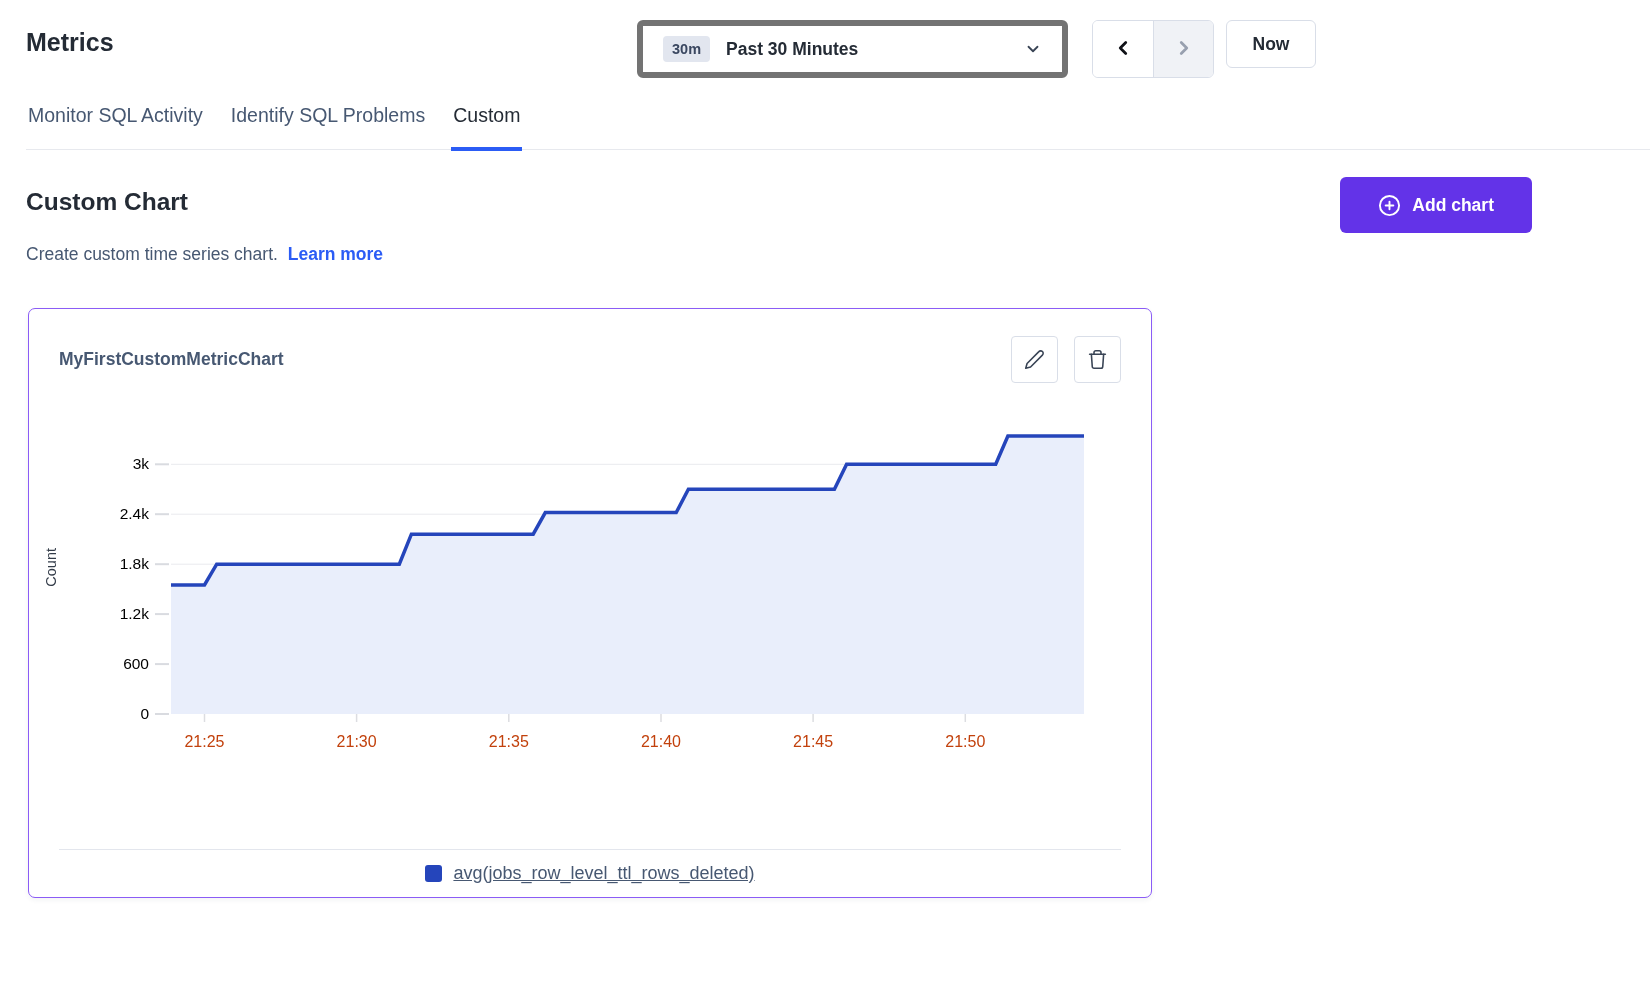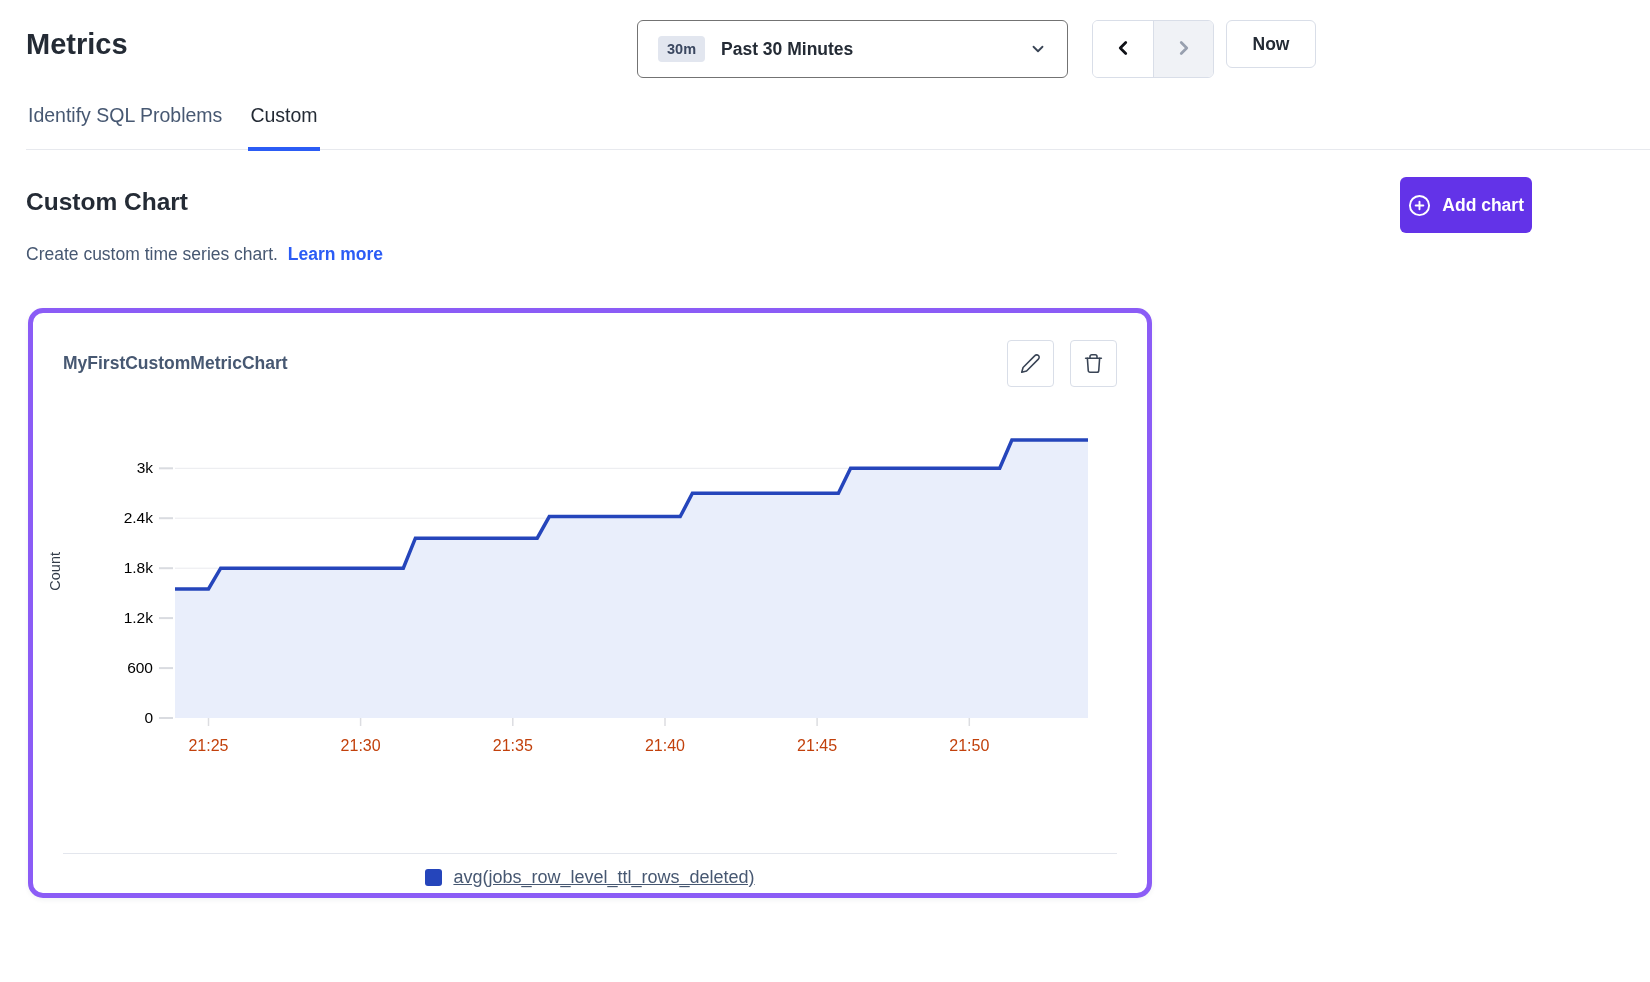--- a/index.html
+++ b/index.html
@@ -2,24 +2,24 @@
 <html><head>
 <meta charset="utf-8">
 <style>
   * { margin:0; padding:0; box-sizing:border-box; }
   html,body { background:#fff; }
   .page {
     position:relative; width:1650px; height:982px; background:#ffffff;
     font-family:"Liberation Sans","DejaVu Sans",sans-serif; color:#242b35; overflow:hidden;
   }
   
-  .app-title { position:absolute; left:26px; top:28px; font-size:29px; font-weight:700; color:#242b35; }
+  .app-title { position:absolute; left:26px; top:28px; font-size:25px; font-weight:700; color:#242b35; }
   .time-selector {
     position:absolute; left:637px; top:20px; width:431px; height:58px;
-    border:1px solid #737373; border-radius:6px; background:#fff;
+    border:6px solid #737373; border-radius:6px; background:#fff;
     display:flex; align-items:center; padding:0 20px; cursor:pointer;
   }
   .range-badge {
     background:#e2e6ef; color:#3a4760; font-size:14.5px; font-weight:700;
     padding:6px 9px; border-radius:4px; line-height:1;
   }
   .range-label { margin-left:16px; font-size:17.5px; font-weight:600; color:#242b35; flex:1; }
   .chev-down { margin-left:auto; display:flex; align-items:center; }
   .arrow-group {
     position:absolute; left:1092px; top:20px; height:58px; display:flex;
@@ -34,29 +34,29 @@
   }
   
   .tabs { position:absolute; left:26px; right:0; top:100px; display:flex; gap:24px; border-bottom:1px solid #e7e9ee; }
   .tab { font-size:19.5px; color:#475872; padding:4px 2px 18px; cursor:pointer; white-space:nowrap; }
   .tab.active { color:#242b35; border-bottom:4px solid #2b5cf5; margin-bottom:-2px; padding-bottom:20px; }
   
   .section-title { position:absolute; left:26px; top:188px; font-size:24.5px; font-weight:700; color:#242b35; }
   .section-desc { position:absolute; left:26px; top:244px; font-size:17.5px; color:#475872; }
   .learn-more { color:#2b5cf5; font-weight:600; text-decoration:none; cursor:pointer; margin-left:5px; }
   .add-chart-btn {
-    position:absolute; top:177px; right:118px; height:56px; padding:0 8px;
+    position:absolute; top:177px; right:118px; height:56px; padding:0 38px;
     background:#6333e8; color:#fff; border:none; border-radius:6px;
     font-family:inherit; font-size:17.5px; font-weight:600; cursor:pointer;
     display:flex; align-items:center; gap:11px;margin-left:36px;
   }
   
   .card {
     position:absolute; left:28px; top:308px; width:1124px; height:590px;
-    background:#fff; border:5px solid #8b5cf6; border-radius:15px;
+    background:#fff; border:1px solid #8b5cf6; border-radius:7px;
     box-shadow:0 2px 5px rgba(40,50,70,.06);
   }
   .card-head { display:flex; align-items:center; justify-content:space-between; padding:26px 30px 0 30px; height:75px; }
   .card-title { font-size:17.5px; font-weight:700; color:#475872; }
   .icon-btns { display:flex; gap:16px; }
   .icon-btn {
     width:47px; height:47px; border:1px solid #d9dee8; border-radius:4px; background:#fff;
     display:flex; align-items:center; justify-content:center; cursor:pointer;
   }
   
@@ -105,20 +105,21 @@
         <svg width="22" height="22" viewBox="0 0 24 24" fill="none" stroke="#98a0af" stroke-width="3" stroke-linecap="round" stroke-linejoin="round">
             <polyline points="9 18 15 12 9 6"></polyline>
           </svg>
       </span>
     </button>
   </div>
 
   <button class="now-btn">Now</button>
 
   <div class="tabs">
+    <div class="tab">Monitor SQL Activity</div>
     <div class="tab">Identify SQL Problems</div>
     <div class="tab active">Custom</div>
   </div>
 
   <h2 class="section-title">Custom Chart</h2>
   <div class="section-desc">
     <span>Create custom time series chart.</span>
     <a class="learn-more">Learn more</a>
   </div>
 

